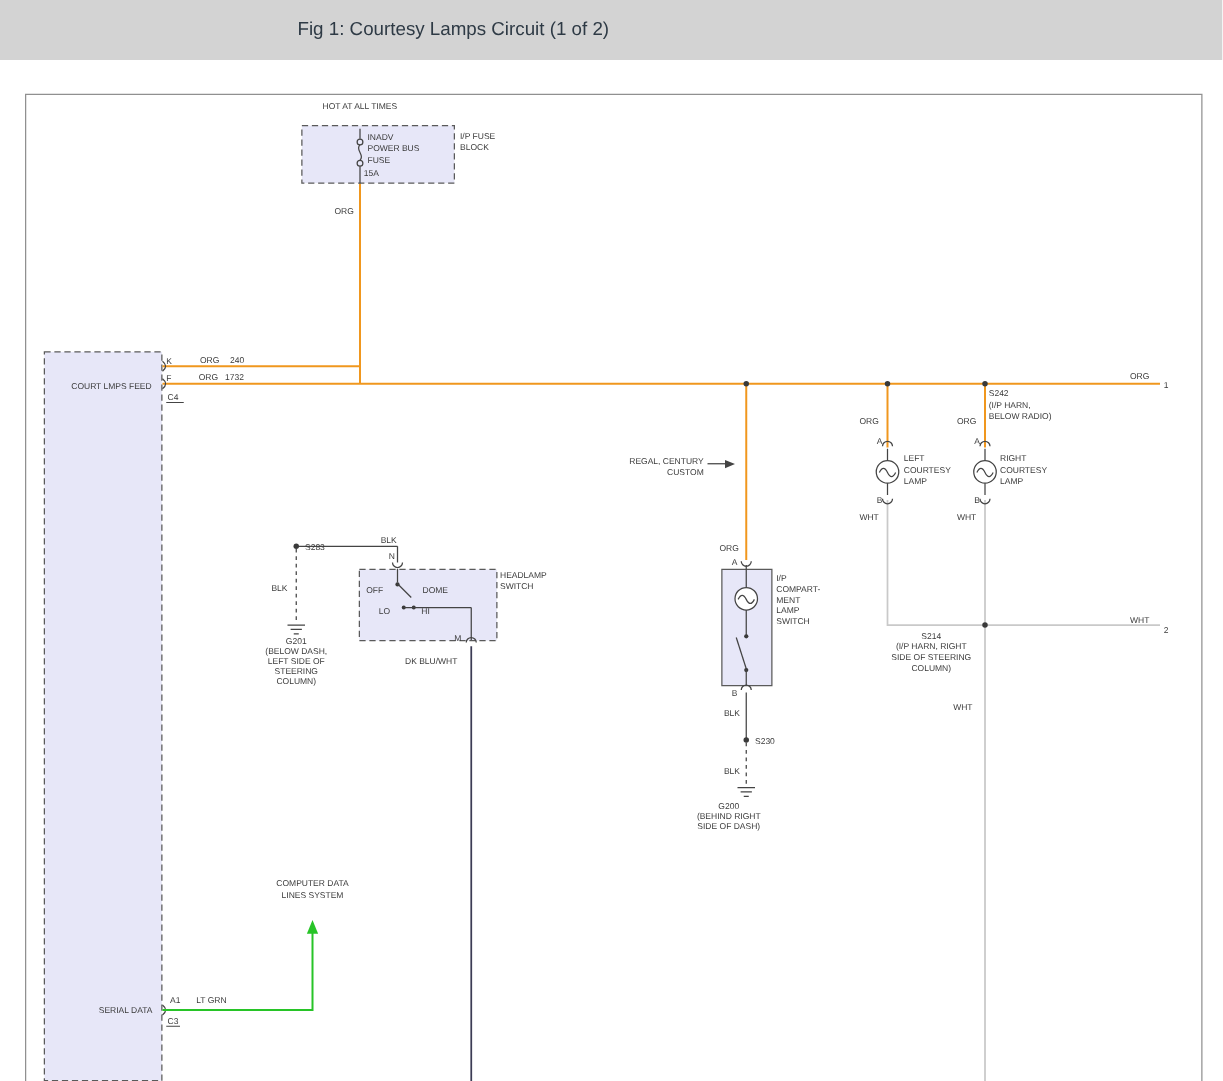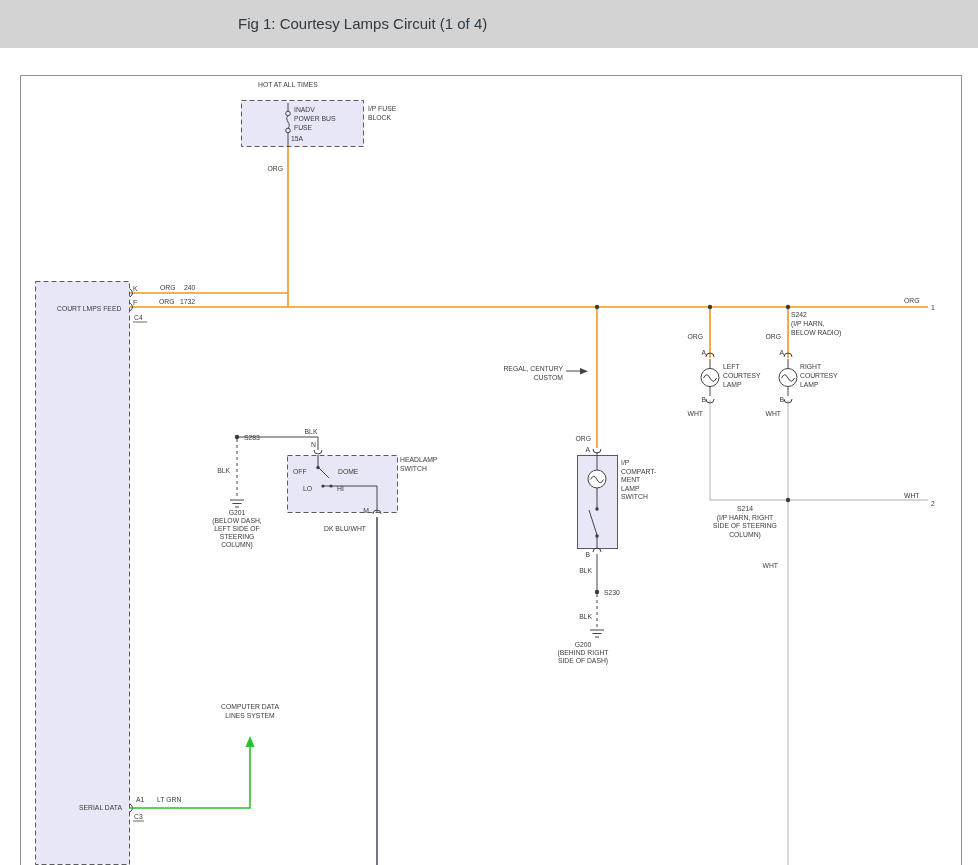--- a/index.html
+++ b/index.html
@@ -17,21 +17,21 @@
   .wire-w{stroke:#c9c9c9;stroke-width:1.4;fill:none;}
   .wire-g{stroke:#27c427;stroke-width:1.6;fill:none;}
   .wire-d{stroke:#3c3c55;stroke-width:1.4;fill:none;}
   .dashw{stroke-dasharray:3 3;}
   .dot{fill:#3a3a3a;}
 </style>
 </head>
 <body>
 
 <div class="header">
-  <div class="title">Fig 1: Courtesy Lamps Circuit (1 of 4)</div>
+  <div class="title">Fig 1: Courtesy Lamps Circuit (1 of 2)</div>
 </div>
 
 <svg width="978" height="865" viewBox="0 0 978 865">
 
   <path d="M20.5,865 L20.5,75.5 L961.5,75.5 L961.5,865" fill="none" stroke="#909090" stroke-width="1"></path>
 
   <rect class="box dash" x="35.5" y="281.5" width="94" height="583"></rect>
   <rect class="box dash" x="241.5" y="100.5" width="122" height="46"></rect>
   <rect class="box dash" x="287.5" y="455.5" width="110" height="57"></rect>
   <rect class="box" x="577.5" y="455.5" width="40" height="93"></rect>

